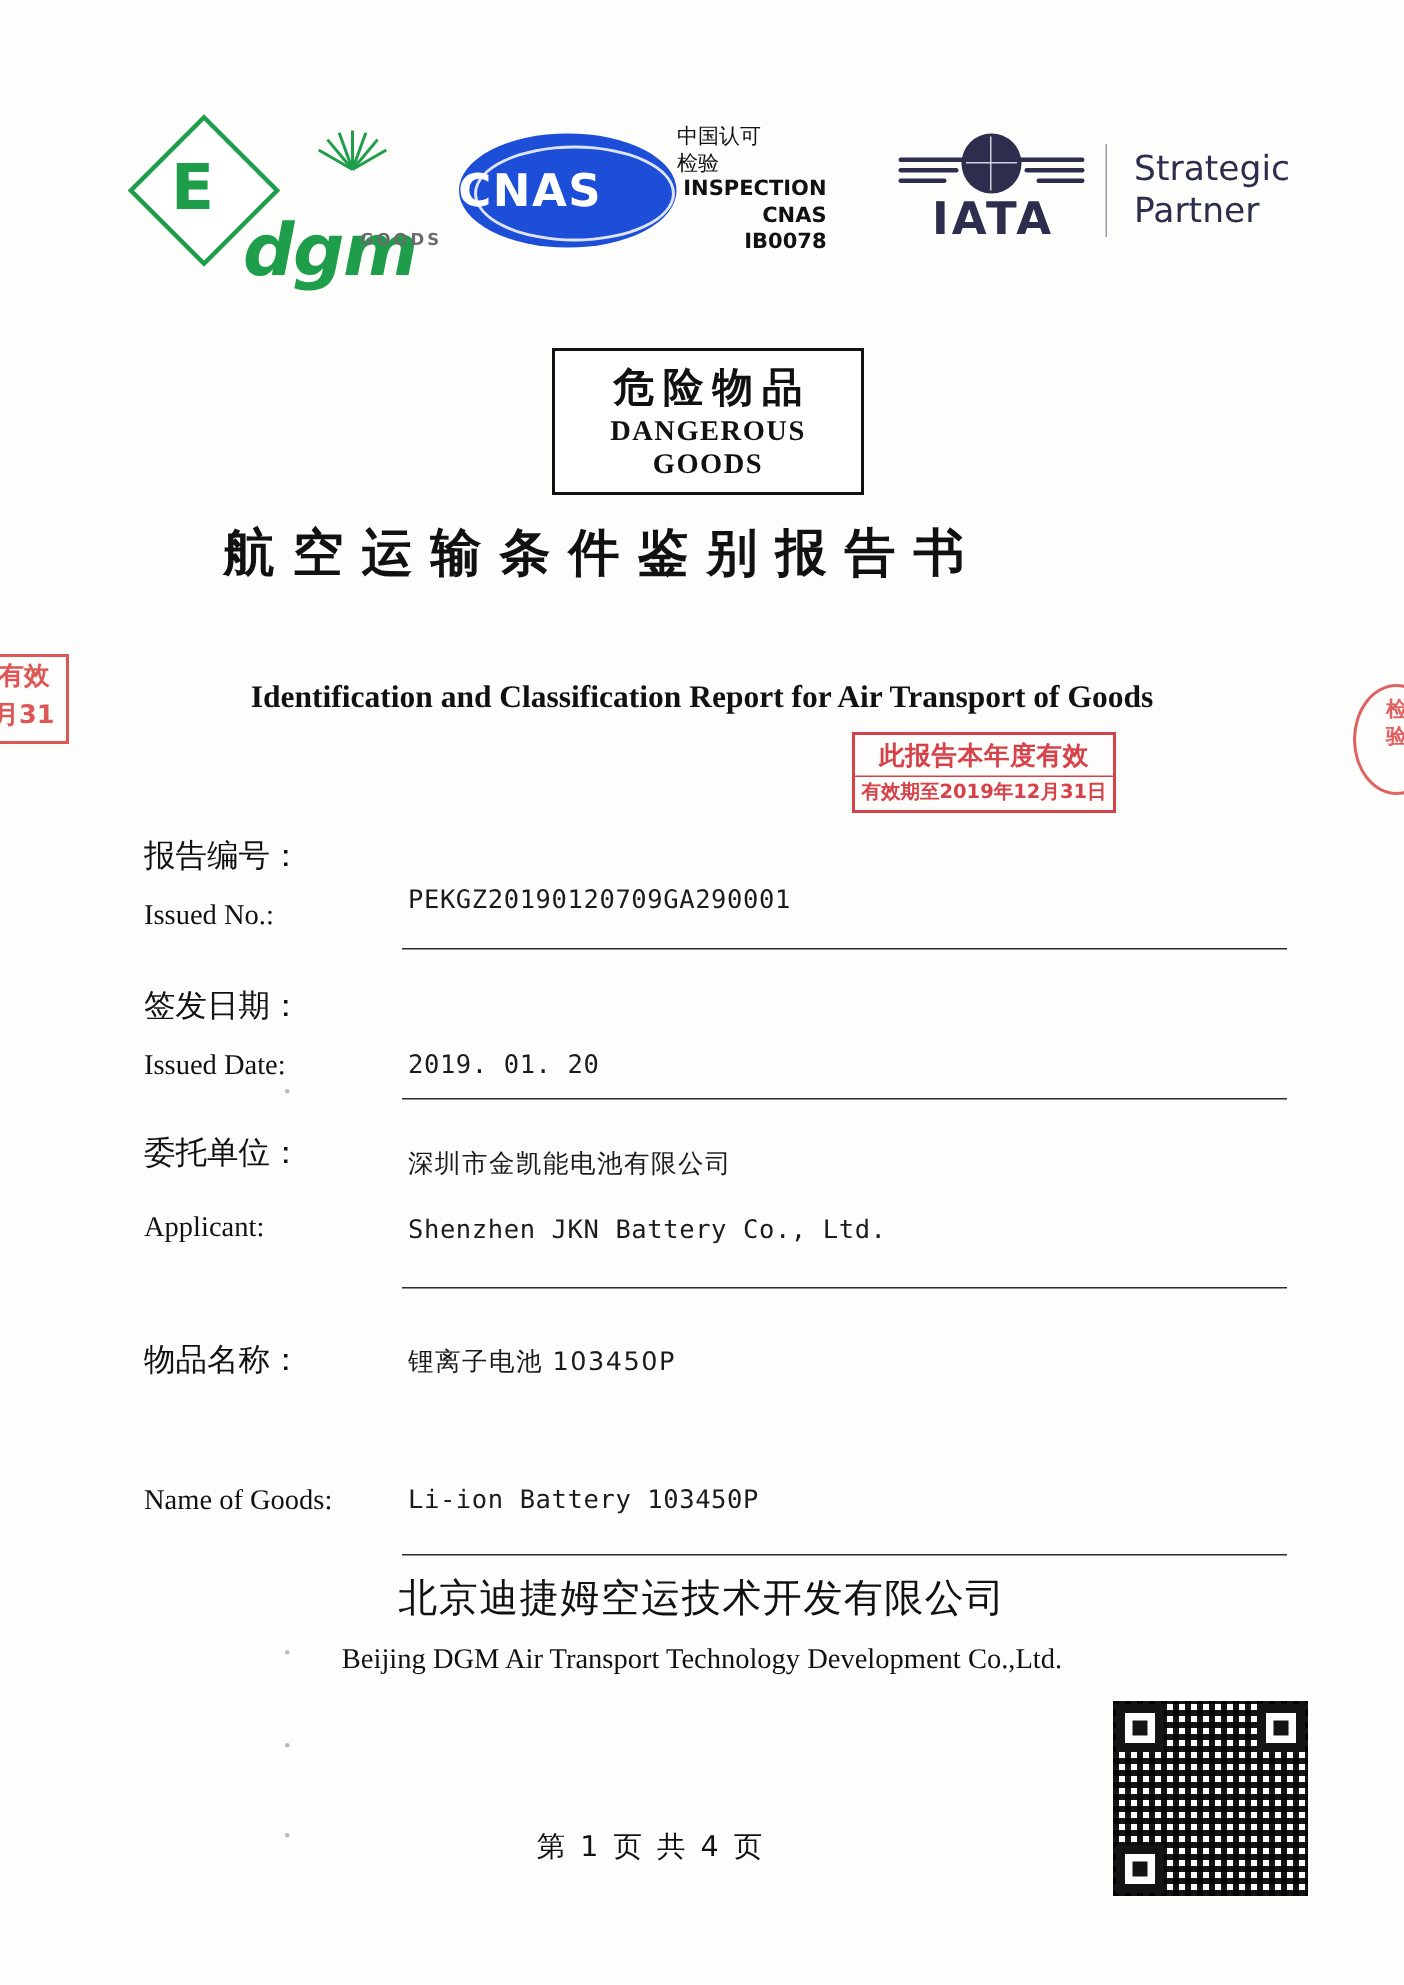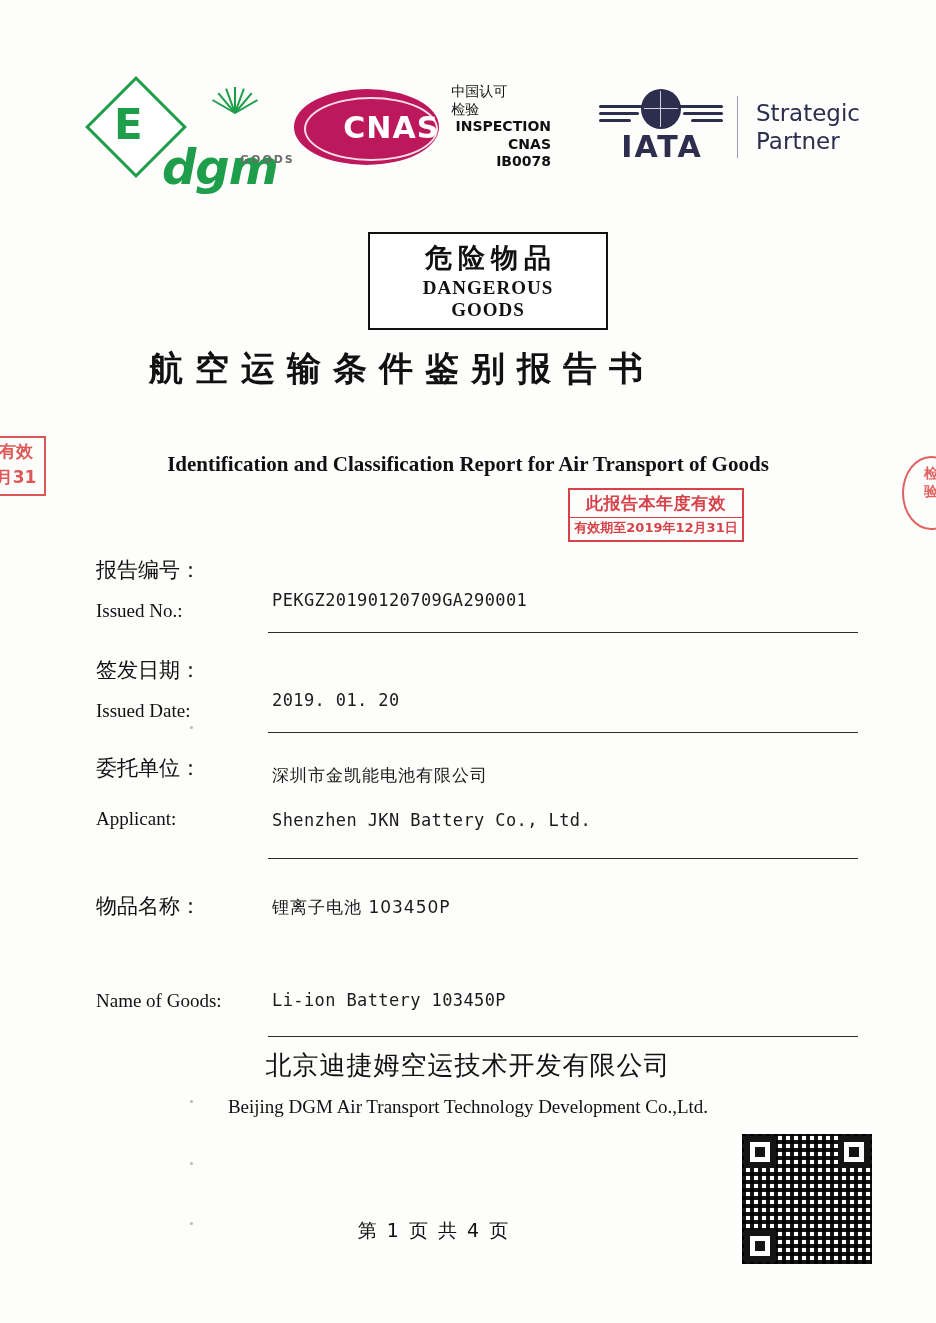--- a/index.html
+++ b/index.html
@@ -106,24 +106,24 @@
     position: relative;
     margin-left: 30px;
     display: flex;
     align-items: center;
   }
   .cnas-oval {
     position: relative;
     width: 150px;
     height: 76px;
     border-radius: 50%;
-    background: #be185d;
+    background: #1d4ed8;
     display: flex;
     align-items: center;
-    justify-content: flex-end;
+    justify-content: flex-start;
   }
   .cnas-oval::after {
     content: "";
     position: absolute;
     left: 10px;
     top: 8px;
     width: 130px;
     height: 60px;
     border-radius: 50%;
     border: 2px solid #ffffff;
@@ -132,21 +132,20 @@
   .cnas-text {
     position: relative;
     color: #ffffff;
     font-family: "DejaVu Sans", sans-serif;
     font-weight: 700;
     font-size: 30px;
     letter-spacing: 1px;
     z-index: 2;
   }
   .cnas-right {
-    margin-left: 12px;
     line-height: 1.25;
   }
   .cnas-cn {
     font-family: "DejaVu Sans", sans-serif;
     font-size: 14px;
     color: #111;
   }
   .cnas-en {
     font-family: "DejaVu Sans", sans-serif;
     font-size: 14px;
@@ -237,21 +236,21 @@
   }
 
   
   .dg-box {
     position: absolute;
     left: 368px;
     top: 232px;
     width: 196px;
     border: 2px solid #111;
     text-align: center;
-    padding: 6px 20px 7px;
+    padding: 6px 4px 7px;
     background: #fff;
   }
   .dg-cn {
     font-family: "DejaVu Sans", sans-serif;
     font-size: 27px;
     font-weight: 700;
     letter-spacing: 6px;
     color: #111;
     text-indent: 6px;
   }
@@ -553,21 +552,21 @@
     <div class="field-row" style="height:100px">
       <div class="label-cn" style="top:0">报告编号：</div>
       <div class="label-en" style="top:44px">Issued No.:</div>
       <div class="value-text" style="top:34px">PEKGZ20190120709GA290001</div>
       <div class="value-line" style="top:76px"></div>
     </div>
 
     <div class="field-row" style="height:98px">
       <div class="label-cn" style="top:0">签发日期：</div>
       <div class="label-en" style="top:44px">Issued Date:</div>
-      <div class="value-text" style="top:34px">2019. 01. 20</div>
+      <div class="value-text" style="top:44px">2019. 01. 20</div>
       <div class="value-line" style="top:76px"></div>
     </div>
 
     <div class="field-row" style="height:126px">
       <div class="label-cn" style="top:8">委托单位：</div>
       <div class="label-en" style="top:54px">Applicant:</div>
       <div class="value-text cjk" style="top:10px">深圳市金凯能电池有限公司</div>
       <div class="value-text" style="top:56px">Shenzhen JKN Battery Co., Ltd.</div>
       <div class="value-line" style="top:104px"></div>
     </div>

